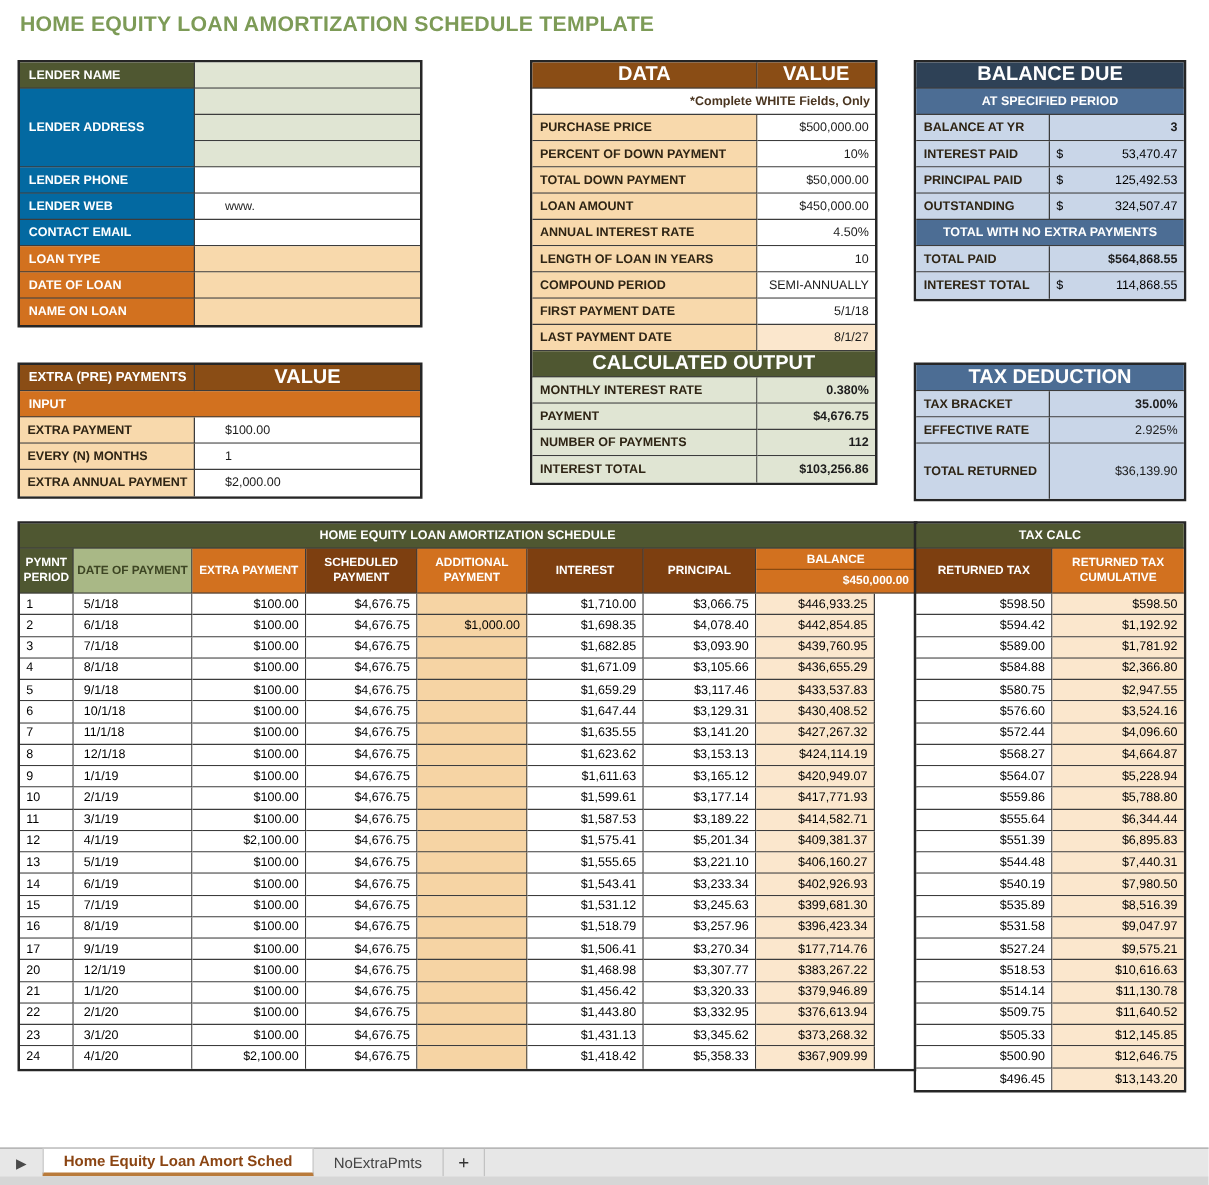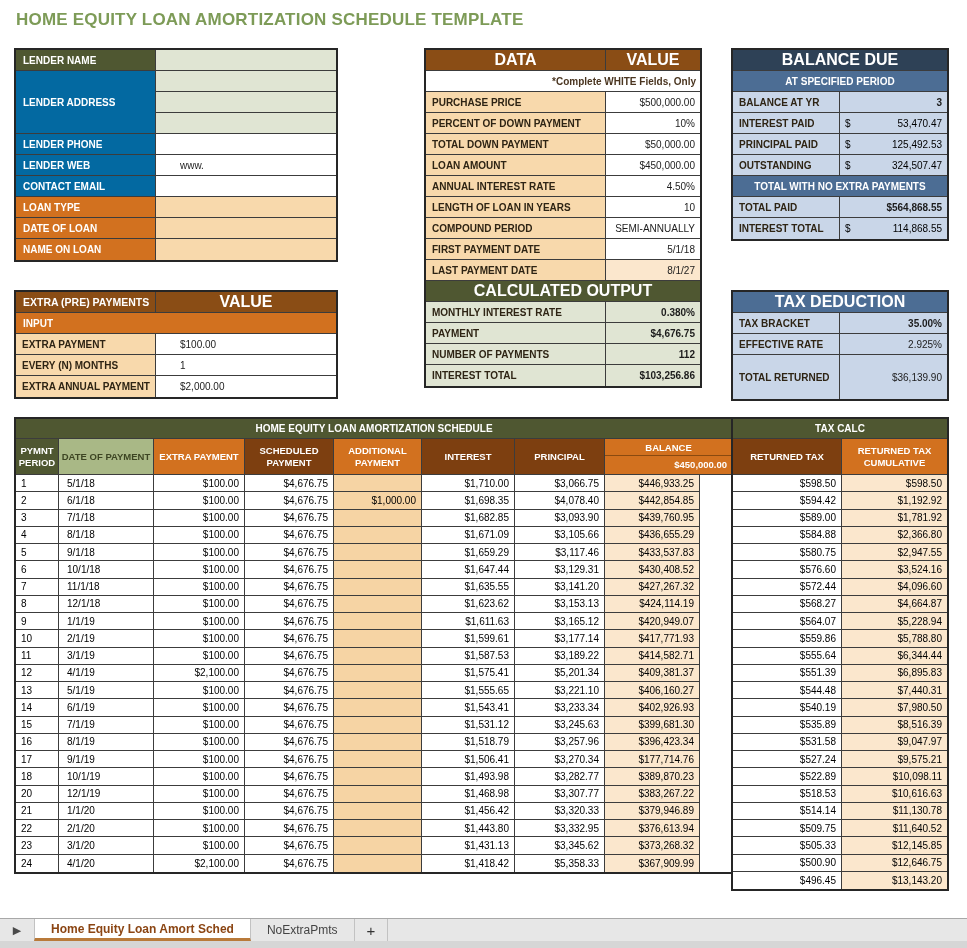--- a/index.html
+++ b/index.html
@@ -551,31 +551,20 @@
         <td class="c-date">9/1/19</td>
         <td class="c-extra">$100.00</td>
         <td class="c-sched">$4,676.75</td>
         <td class="c-addl"></td>
         <td class="c-int">$1,506.41</td>
         <td class="c-prin">$3,270.34</td>
         <td class="c-bal">$177,714.76</td>
         <td class="c-spacer"></td>
       </tr>
       <tr>
-        <td class="c-period">18</td>
-        <td class="c-date">10/1/19</td>
-        <td class="c-extra">$100.00</td>
-        <td class="c-sched">$4,676.75</td>
-        <td class="c-addl"></td>
-        <td class="c-int">$1,493.98</td>
-        <td class="c-prin">$3,282.77</td>
-        <td class="c-bal">$389,870.23</td>
-        <td class="c-spacer"></td>
-      </tr>
-      <tr>
         <td class="c-period">20</td>
         <td class="c-date">12/1/19</td>
         <td class="c-extra">$100.00</td>
         <td class="c-sched">$4,676.75</td>
         <td class="c-addl"></td>
         <td class="c-int">$1,468.98</td>
         <td class="c-prin">$3,307.77</td>
         <td class="c-bal">$383,267.22</td>
         <td class="c-spacer"></td>
       </tr>
@@ -701,24 +690,20 @@
         <td class="c-ret">$535.89</td>
         <td class="c-cum">$8,516.39</td>
       </tr>
       <tr>
         <td class="c-ret">$531.58</td>
         <td class="c-cum">$9,047.97</td>
       </tr>
       <tr>
         <td class="c-ret">$527.24</td>
         <td class="c-cum">$9,575.21</td>
-      </tr>
-      <tr>
-        <td class="c-ret">$522.89</td>
-        <td class="c-cum">$10,098.11</td>
       </tr>
       <tr>
         <td class="c-ret">$518.53</td>
         <td class="c-cum">$10,616.63</td>
       </tr>
       <tr>
         <td class="c-ret">$514.14</td>
         <td class="c-cum">$11,130.78</td>
       </tr>
       <tr>

